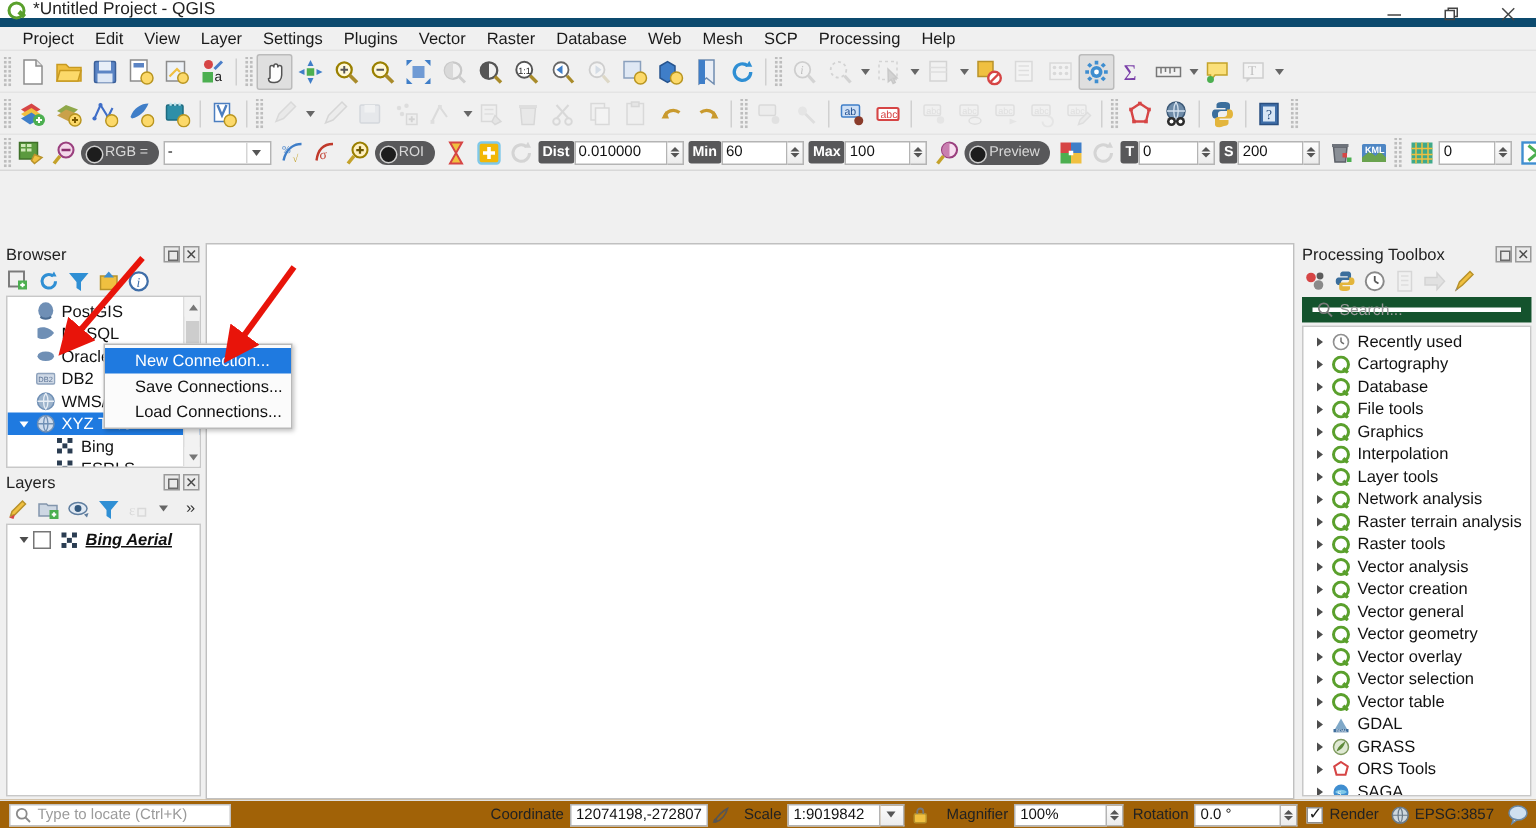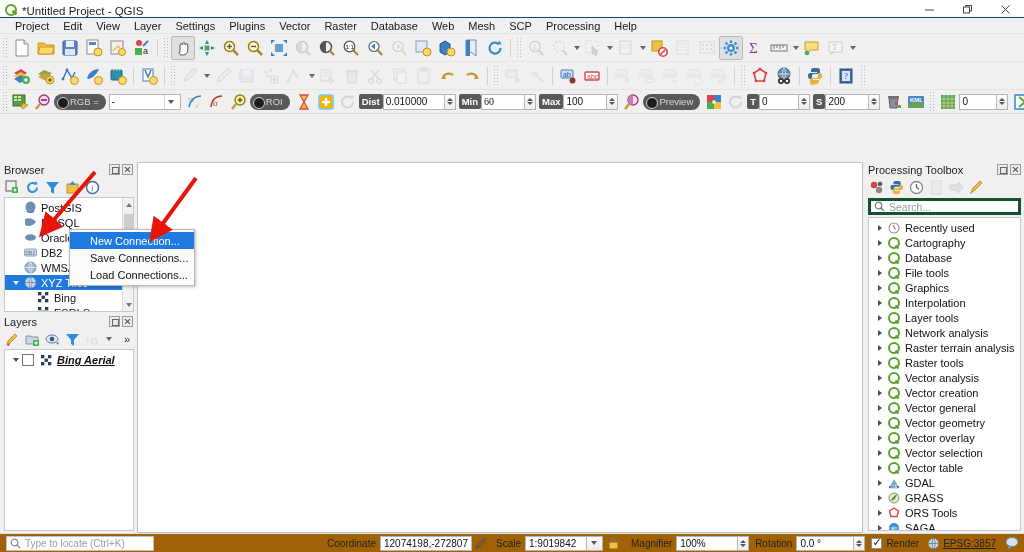--- a/index.html
+++ b/index.html
@@ -8,22 +8,22 @@
     font-family: "Liberation Sans", sans-serif;
     font-size: 11px;
     color: #1a1a1a;
     background: #f0f0f0;
     overflow: hidden;
   }
   #app { position: relative; width: 1024px; height: 552px; display: flex; flex-direction: column; background: #f0f0f0; }
 
   
   .titlebar {
-    height: 18px; background: #ffffff; display: flex; align-items: flex-end;
-    border-bottom: 1px solid #0c4a6e; flex: 0 0 18px; position: relative;
+    height: 18px; background: #ffffff; display: flex; align-items: flex-start;
+    border-bottom: 6px solid #0c4a6e; flex: 0 0 18px; position: relative;
   }
   .tb-logo { width: 14px; height: 14px; margin-left: 4px; margin-right: 4px; position: relative; flex:0 0 14px; }
   .tb-logo .ring {
     position: absolute; left: 1px; top: 1px; width: 12px; height: 12px;
     border-radius: 50%; border: 2px solid #5aa02c; background: #fff;
   }
   .tb-logo .tail {
     position: absolute; left: 8px; top: 8px; width: 5px; height: 3px;
     background: #5aa02c; transform: rotate(40deg);
   }
@@ -147,21 +147,21 @@
   .vscroll .arrow i { width:0;height:0;border-left:3px solid transparent;border-right:3px solid transparent; }
   .vscroll .arrow.up i { border-bottom: 4px solid #777; }
   .vscroll .arrow.dn i { border-top: 4px solid #777; }
 
   .canvas {
     flex: 1 1 auto; background: #ffffff; border: 1px solid #c0c0c0; min-height: 0;
   }
 
   
   .searchbox {
-    height: 17px; margin: 1px 3px 2px 4px; border: 3px solid #14532d; background: #fff;
+    height: 17px; margin: 1px 3px 2px 4px; border: 7px solid #14532d; background: #fff;
     display: flex; align-items: center; padding-left: 3px; flex: 0 0 17px;
   }
   .searchbox .ph { font-size: 10.5px; color: #9a9a9a; margin-left: 4px; }
 
   
   .statusbar {
     height: 19px; flex: 0 0 19px; display: flex; align-items: center; background: #a16207;
     border-top: 1px solid #e0e0e0; font-size: 10px; color: #2a2a2a; gap: 0;
   }
   .locate {
@@ -826,21 +826,21 @@
           <polygon points="13,1.5 15,5.5 10.5,5.5" fill="#9a9a9a"></polygon>
         </svg>
     </div>
     <div class="lbl-dark">Dist</div>
     <div class="inp" style="width:62px;">0.010000</div>
     <div class="spin">
         <i class="up"></i>
         <i class="dn"></i>
       </div>
     <div class="lbl-dark" style="margin-left:3px;">Min</div>
-    <div class="inp" style="width:44px;font-family:Liberation Serif, serif;">60</div>
+    <div class="inp" style="width:44px;">60</div>
     <div class="spin">
         <i class="up"></i>
         <i class="dn"></i>
       </div>
     <div class="lbl-dark" style="margin-left:3px;">Max</div>
     <div class="inp" style="width:44px;">100</div>
     <div class="spin">
         <i class="up"></i>
         <i class="dn"></i>
       </div>
@@ -1561,21 +1561,21 @@
 
     <div class="chk"></div>
     <span class="sb-lbl" style="margin-left:4px;">Render</span>
 
     <div style="width:20px;display:flex;align-items:center;justify-content:center;">
       <svg width="13" height="13" viewBox="0 0 13 13">
           <circle cx="6.5" cy="6.5" r="5.3" fill="#cfd8df" stroke="#6a7a88"></circle>
           <path d="M1.2 6.5h10.6M6.5 1.2c2 2.6 2 8 0 10.6M6.5 1.2c-2 2.6-2 8 0 10.6" fill="none" stroke="#6a7a88" stroke-width=".8"></path>
         </svg>
     </div>
-    <span class="sb-lbl" style="margin-left:0;text-decoration:underline;">EPSG:3857</span>
+    <span class="sb-lbl" style="margin-left:0;">EPSG:3857</span>
 
     <div style="width:24px;display:flex;align-items:center;justify-content:center;">
       <svg width="14" height="14" viewBox="0 0 14 14">
           <ellipse cx="7" cy="6" rx="6" ry="4.6" fill="#cfe0ef" stroke="#6a8aa8"></ellipse>
           <path d="M4 10l-1 3 3.5-2.5z" fill="#cfe0ef" stroke="#6a8aa8"></path>
         </svg>
     </div>
   </div>
 
   <div class="ctxmenu">

